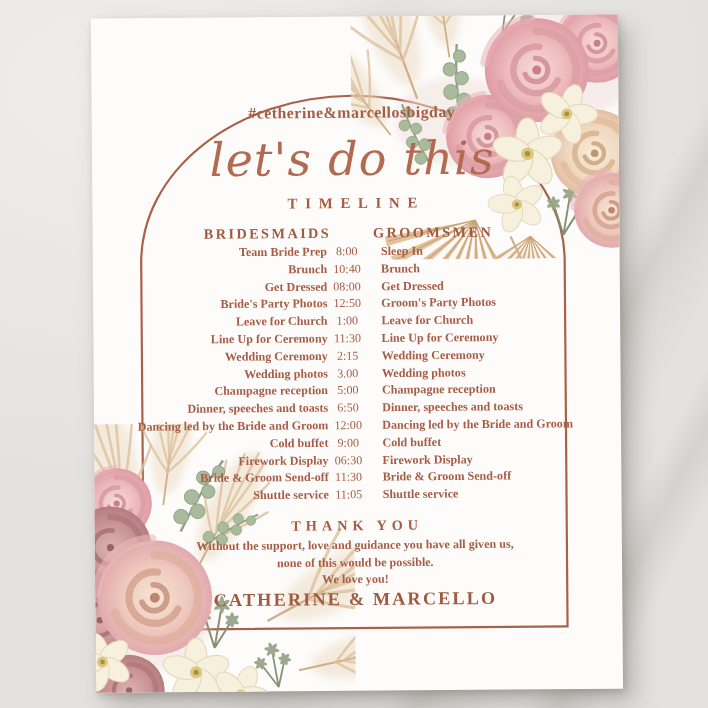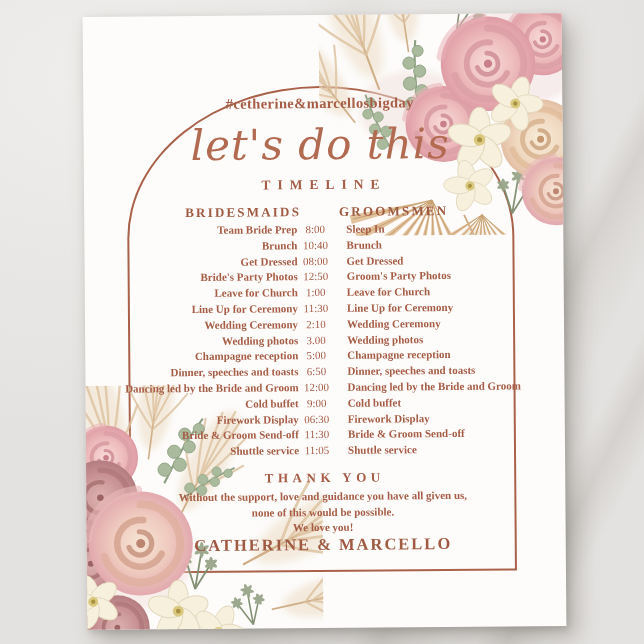--- a/index.html
+++ b/index.html
@@ -275,21 +275,21 @@
         <span class="t">1:00</span>
         <span class="r">Leave for Church</span>
       </div>
     <div class="row">
         <span class="l">Line Up for Ceremony</span>
         <span class="t">11:30</span>
         <span class="r">Line Up for Ceremony</span>
       </div>
     <div class="row">
         <span class="l">Wedding Ceremony</span>
-        <span class="t">2:10</span>
+        <span class="t">2:15</span>
         <span class="r">Wedding Ceremony</span>
       </div>
     <div class="row">
         <span class="l">Wedding photos</span>
         <span class="t">3.00</span>
         <span class="r">Wedding photos</span>
       </div>
     <div class="row">
         <span class="l">Champagne reception</span>
         <span class="t">5:00</span>

